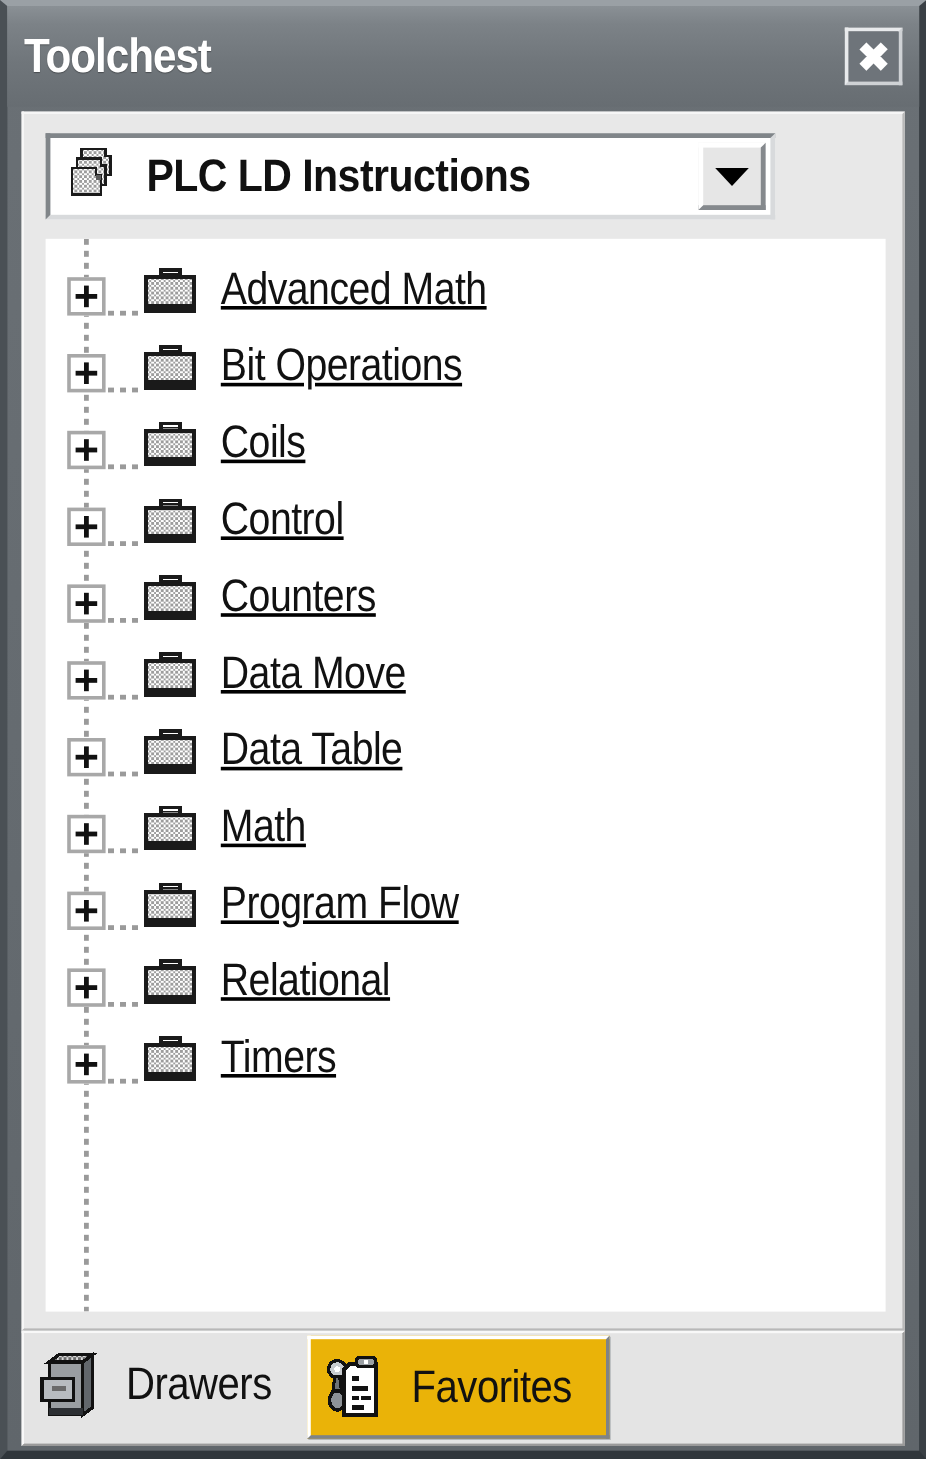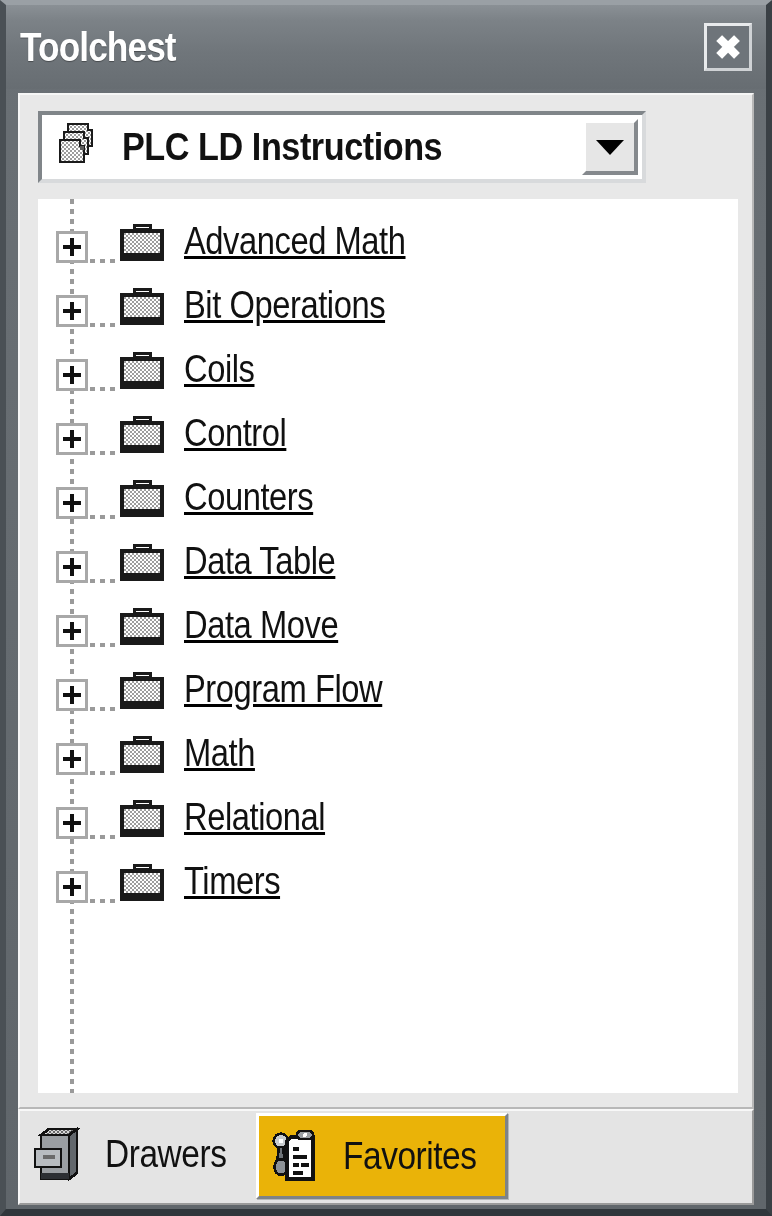--- a/index.html
+++ b/index.html
@@ -359,66 +359,66 @@
             <span class="plus-h"></span>
             <span class="plus-v"></span>
           </div>
         <div class="hconn"></div>
         <svg class="row-icon" width="48" height="40" viewBox="0 0 24 20" shape-rendering="crispEdges">
           <rect x="8" y="1" width="8" height="2" fill="none" stroke="#1a1a1a" stroke-width="1.5"></rect>
           <rect x="9" y="3" width="6" height="2" fill="#8a8a8a"></rect>
           <rect x="2" y="4" width="20" height="14" fill="url(#chk)" stroke="#1a1a1a" stroke-width="1.6"></rect>
           <rect x="2" y="15" width="20" height="3" fill="#1a1a1a"></rect>
         </svg>
+        <div class="row-label">Data Move</div>
+      </div>
+
+      <div class="tree-row">
+        <div class="expander">
+            <span class="plus-h"></span>
+            <span class="plus-v"></span>
+          </div>
+        <div class="hconn"></div>
+        <svg class="row-icon" width="48" height="40" viewBox="0 0 24 20" shape-rendering="crispEdges">
+          <rect x="8" y="1" width="8" height="2" fill="none" stroke="#1a1a1a" stroke-width="1.5"></rect>
+          <rect x="9" y="3" width="6" height="2" fill="#8a8a8a"></rect>
+          <rect x="2" y="4" width="20" height="14" fill="url(#chk)" stroke="#1a1a1a" stroke-width="1.6"></rect>
+          <rect x="2" y="15" width="20" height="3" fill="#1a1a1a"></rect>
+        </svg>
         <div class="row-label">Data Table</div>
       </div>
 
       <div class="tree-row">
         <div class="expander">
             <span class="plus-h"></span>
             <span class="plus-v"></span>
           </div>
         <div class="hconn"></div>
         <svg class="row-icon" width="48" height="40" viewBox="0 0 24 20" shape-rendering="crispEdges">
           <rect x="8" y="1" width="8" height="2" fill="none" stroke="#1a1a1a" stroke-width="1.5"></rect>
           <rect x="9" y="3" width="6" height="2" fill="#8a8a8a"></rect>
           <rect x="2" y="4" width="20" height="14" fill="url(#chk)" stroke="#1a1a1a" stroke-width="1.6"></rect>
           <rect x="2" y="15" width="20" height="3" fill="#1a1a1a"></rect>
         </svg>
-        <div class="row-label">Data Move</div>
+        <div class="row-label">Math</div>
       </div>
 
       <div class="tree-row">
         <div class="expander">
             <span class="plus-h"></span>
             <span class="plus-v"></span>
           </div>
         <div class="hconn"></div>
         <svg class="row-icon" width="48" height="40" viewBox="0 0 24 20" shape-rendering="crispEdges">
           <rect x="8" y="1" width="8" height="2" fill="none" stroke="#1a1a1a" stroke-width="1.5"></rect>
           <rect x="9" y="3" width="6" height="2" fill="#8a8a8a"></rect>
           <rect x="2" y="4" width="20" height="14" fill="url(#chk)" stroke="#1a1a1a" stroke-width="1.6"></rect>
           <rect x="2" y="15" width="20" height="3" fill="#1a1a1a"></rect>
         </svg>
         <div class="row-label">Program Flow</div>
-      </div>
-
-      <div class="tree-row">
-        <div class="expander">
-            <span class="plus-h"></span>
-            <span class="plus-v"></span>
-          </div>
-        <div class="hconn"></div>
-        <svg class="row-icon" width="48" height="40" viewBox="0 0 24 20" shape-rendering="crispEdges">
-          <rect x="8" y="1" width="8" height="2" fill="none" stroke="#1a1a1a" stroke-width="1.5"></rect>
-          <rect x="9" y="3" width="6" height="2" fill="#8a8a8a"></rect>
-          <rect x="2" y="4" width="20" height="14" fill="url(#chk)" stroke="#1a1a1a" stroke-width="1.6"></rect>
-          <rect x="2" y="15" width="20" height="3" fill="#1a1a1a"></rect>
-        </svg>
-        <div class="row-label">Math</div>
       </div>
 
       <div class="tree-row">
         <div class="expander">
             <span class="plus-h"></span>
             <span class="plus-v"></span>
           </div>
         <div class="hconn"></div>
         <svg class="row-icon" width="48" height="40" viewBox="0 0 24 20" shape-rendering="crispEdges">
           <rect x="8" y="1" width="8" height="2" fill="none" stroke="#1a1a1a" stroke-width="1.5"></rect>

